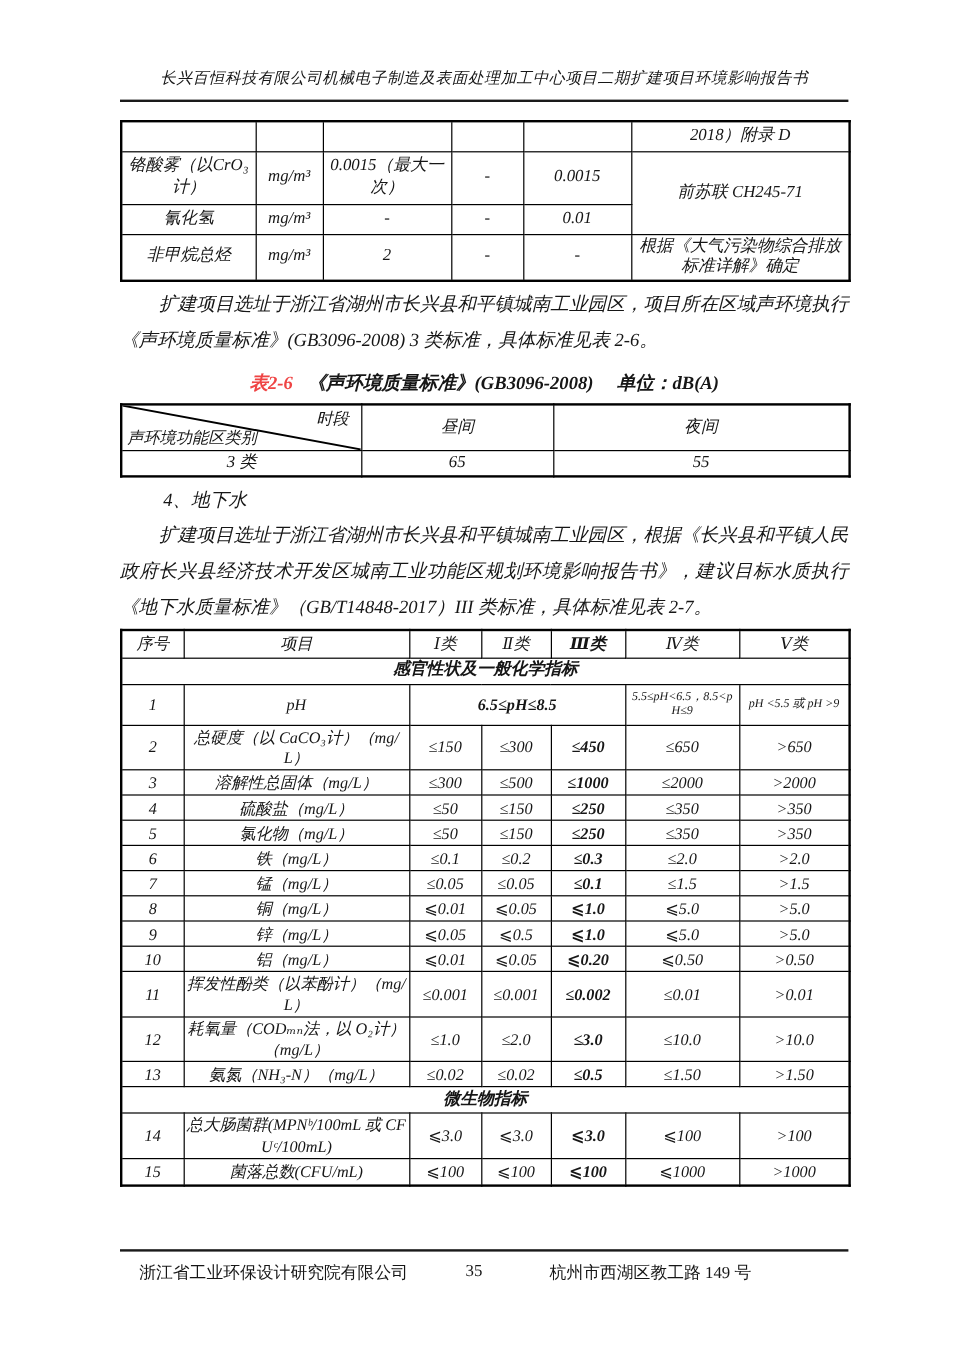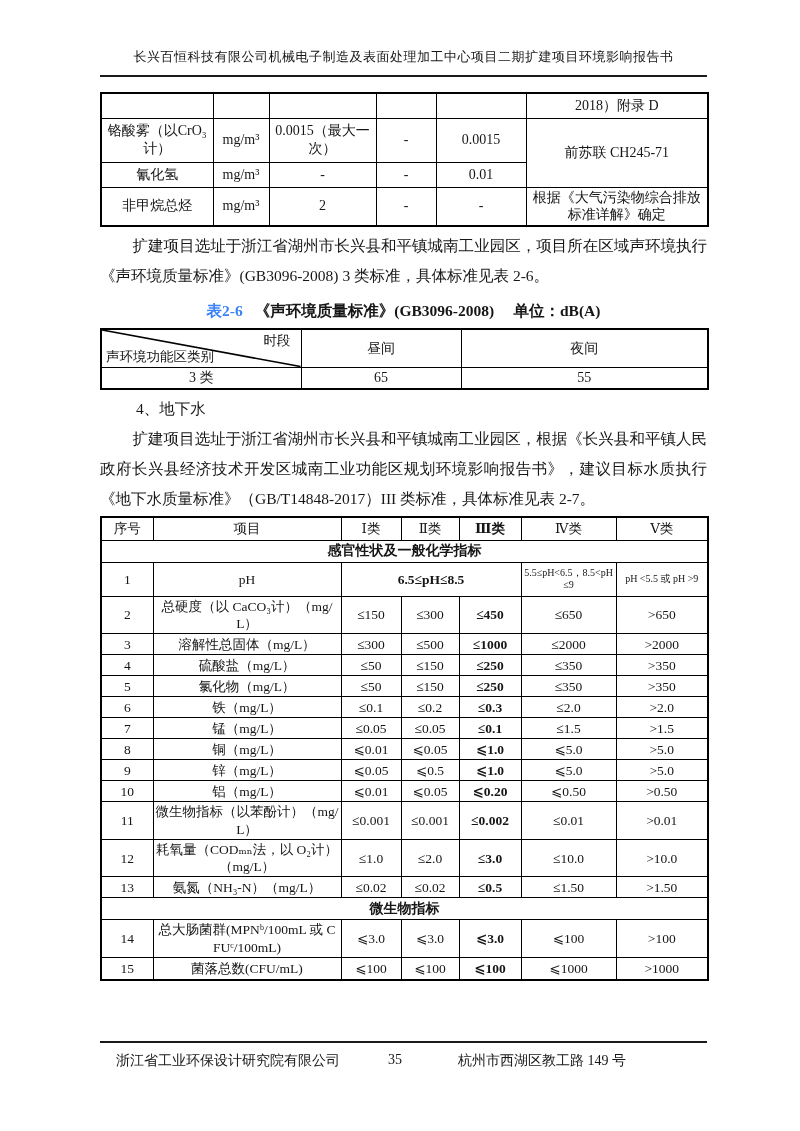--- a/index.html
+++ b/index.html
@@ -1,38 +1,38 @@
 <!DOCTYPE html>
 <html><head>
 <meta charset="utf-8">
 <style>
   html,body { margin:0; padding:0; background:#ffffff; }
   .page {
     position:relative; width:800px; height:1131px; background:#fff;
     font-family:"Liberation Serif","DejaVu Serif","DejaVu Sans",serif;
     color:#161616; box-sizing:border-box; overflow:hidden;
   }
-  .content { position:absolute; left:100px; top:4px; width:607px; }
+  .content { position:absolute; left:100px; top:12px; width:607px;font-style:italic; }
 
   .doc-header { margin-top:44px; text-align:center; font-size:13px; letter-spacing:0.5px; white-space:nowrap; }
   .header-rule { border:none; border-top:2.5px solid #1a1a1a; margin:9px 0 0 0; }
 
   table { width:607px; border-collapse:collapse; table-layout:fixed; text-align:center;border-radius:9px; }
   td { border:1px solid #000; padding:1px 2px; vertical-align:middle; line-height:1.28; font-size:13.5px; word-break:break-all; }
   table { border:2px solid #000; }
 
   .air-table { margin-top:15px; }
   .air-table td { font-size:14px; }
   tr.ar0 { height:25px; } tr.ar1 { height:44px; } tr.ar2 { height:25px; } tr.ar3 { height:33px; }
 
   .sec-heading { margin:9px 0 0 36px; font-size:15.5px; }
   .para { margin:4px 0 0 0; font-size:15.5px; line-height:30px; text-align:justify; text-indent:2.1em; }
 
   .caption { margin:10px 0 6px 0; text-align:center; font-size:15.5px; font-weight:bold; }
-  .caption .cap-label { color:#3b82f6; margin-right:12px; }
+  .caption .cap-label { color:#ef4444; margin-right:12px; }
 
   .noise-table td { font-size:14px; }
   tr.nr0 { height:38px; } tr.nr1 { height:22px; }
   .diag-cell { position:relative; padding:0; }
   .diag-cell svg { position:absolute; left:0; top:0; width:100%; height:100%; }
   .diag-top { position:absolute; top:2px; right:10px; font-size:13.5px; }
   .diag-bottom { position:absolute; bottom:2px; left:4px; font-size:13.5px; }
 
   .gw-table { margin-top:2px; }
   tr.r22 { height:21px; } tr.r24 { height:23px; } tr.r34 { height:34px; } tr.r37 { height:37px; }
@@ -240,21 +240,21 @@
         <td>10</td>
         <td>铝（mg/L）</td>
         <td>⩽0.01</td>
         <td>⩽0.05</td>
         <td class="b">⩽0.20</td>
         <td>⩽0.50</td>
         <td>&gt;0.50</td>
       </tr>
       <tr class="r34">
         <td>11</td>
-        <td>微生物指标（以苯酚计）（mg/L）</td>
+        <td>挥发性酚类（以苯酚计）（mg/L）</td>
         <td>≤0.001</td>
         <td>≤0.001</td>
         <td class="b">≤0.002</td>
         <td>≤0.01</td>
         <td>&gt;0.01</td>
       </tr>
       <tr class="r37">
         <td>12</td>
         <td>耗氧量（CODₘₙ法，以 O₂计）（mg/L）</td>
         <td>≤1.0</td>

